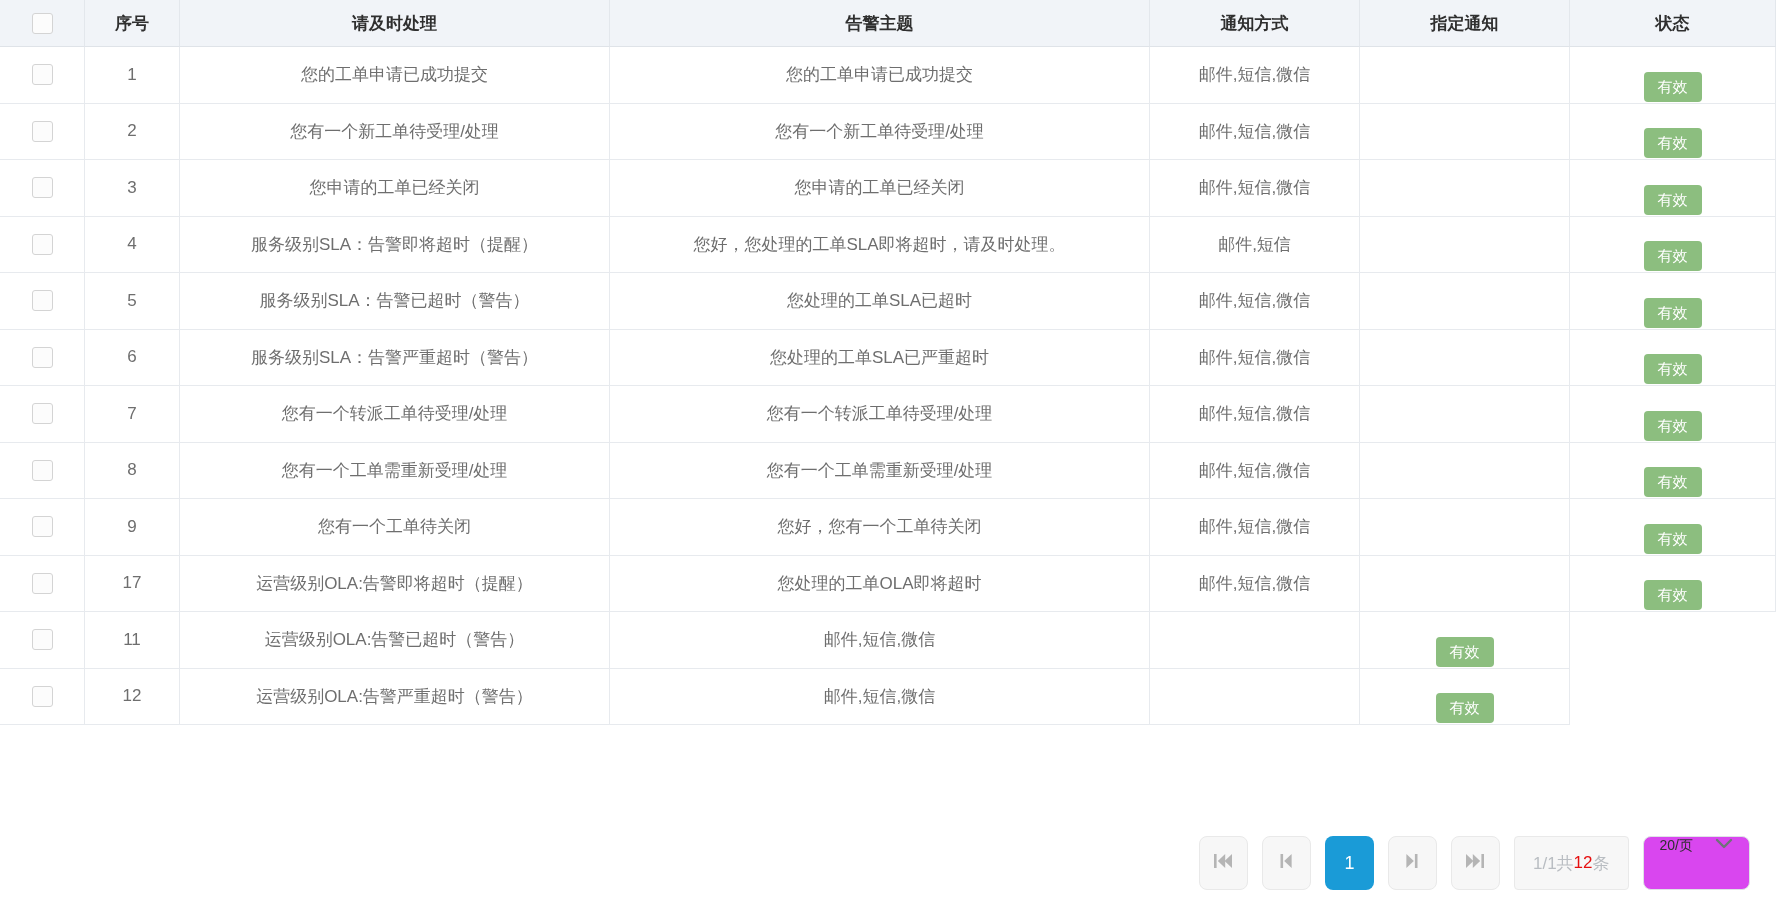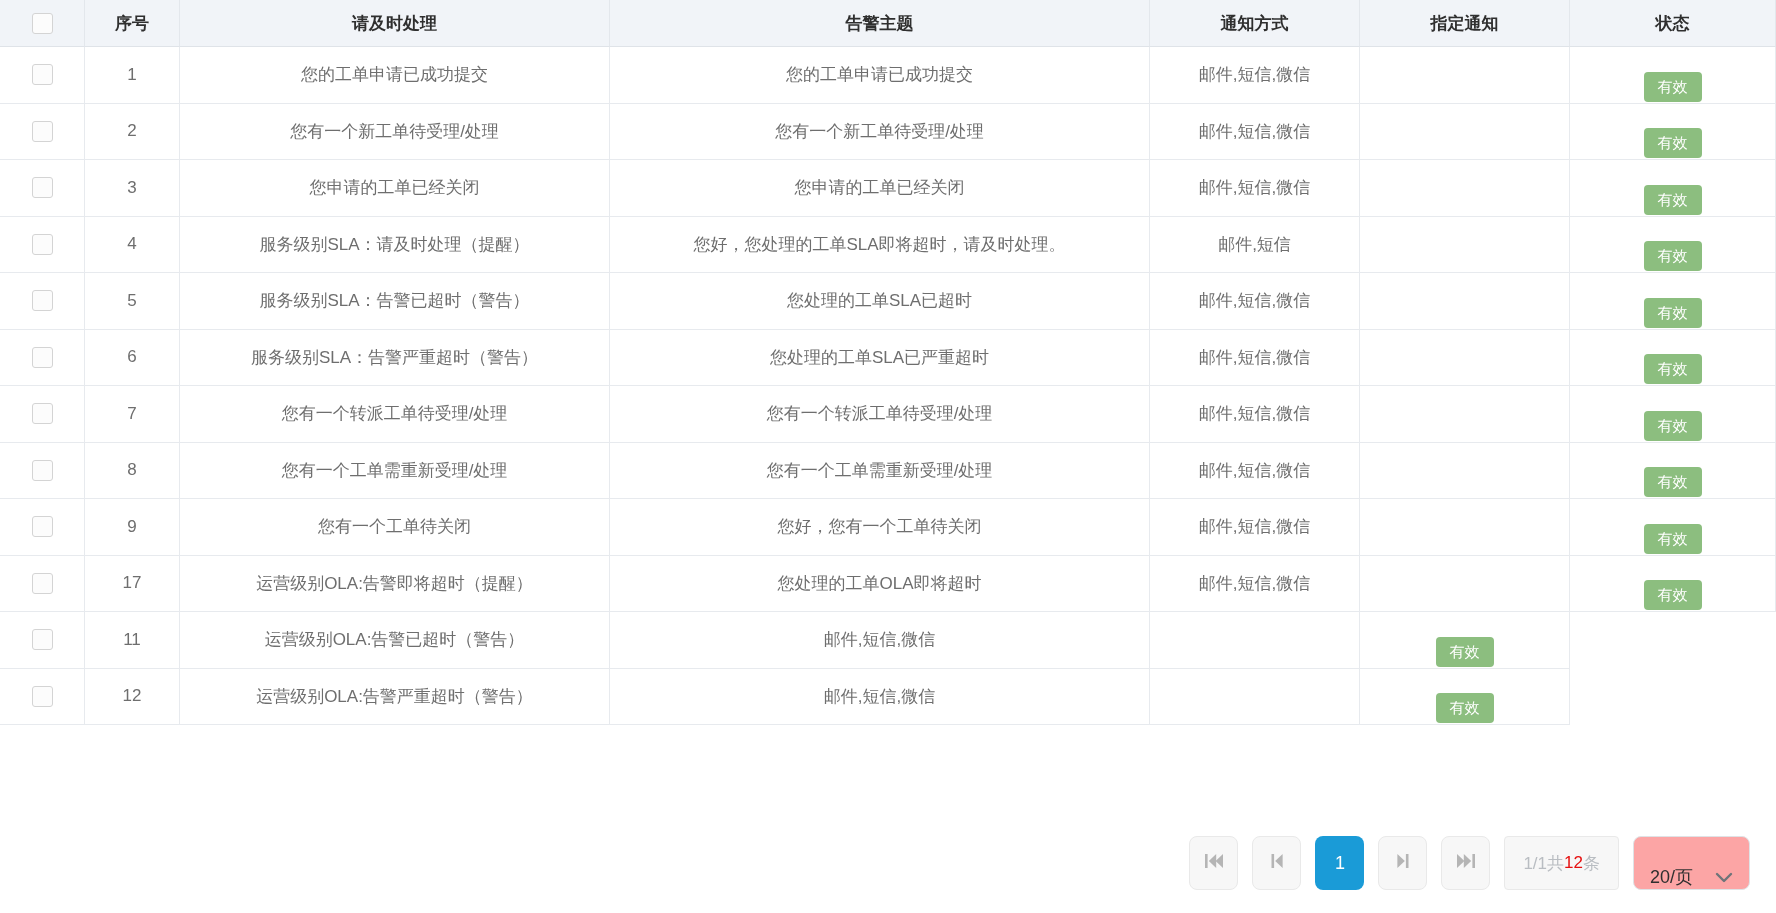--- a/index.html
+++ b/index.html
@@ -23,22 +23,22 @@
   
   .pagination { position: absolute; right: 26px; bottom: 5px; display: flex; align-items: center; gap: 14px; }
   .pg-btn { width: 49px; height: 54px; border: 1px solid #e9e9e9; border-radius: 8px; background: #f7f7f7;
           display: flex; align-items: center; justify-content: center; cursor: pointer; }
   .pg-btn svg { fill: #b5b5b5; }
   .pg-current { width: 49px; height: 54px; border-radius: 8px; background: #1a9bd7; color: #fff;
           display: flex; align-items: center; justify-content: center; font-size: 18px; cursor: pointer; }
   .pg-info { height: 54px; border: 1px solid #e9e9e9; border-radius: 4px; background: #f7f7f7;
           display: flex; align-items: center; padding: 0 18px; font-size: 17px; color: #b9bdc2; }
   .pg-info .red { color: #e60f0f; }
-  .pg-size { height: 54px; border: 1px solid #dfe3e6; border-radius: 8px; background: #fca5a5;
-          display: flex; align-items: flex-end; gap: 22px; padding: 0 16px; font-size: 18px; color: #2f2f2f; cursor: pointer; }
+  .pg-size { height: 54px; border: 1px solid #dfe3e6; border-radius: 8px; background: #d946ef;
+          display: flex; align-items: flex-start; gap: 22px; padding: 0 16px; font-size: 14px; color: #2f2f2f; cursor: pointer; }
 </style>
 </head>
 <body>
 
 <div class="page">
 
   <div class="trow header-row">
     <div class="cell">
       <span class="checkbox"></span>
     </div>
@@ -91,21 +91,21 @@
       <div class="cell">
         <span class="badge">有效</span>
       </div>
     </div>
 
     <div class="trow body-row">
       <div class="cell">
         <span class="checkbox"></span>
       </div>
       <div class="cell">4</div>
-      <div class="cell">服务级别SLA：请及时处理（提醒）</div>
+      <div class="cell">服务级别SLA：告警即将超时（提醒）</div>
       <div class="cell">您好，您处理的工单SLA即将超时，请及时处理。</div>
       <div class="cell">邮件,短信</div>
       <div class="cell"></div>
       <div class="cell">
         <span class="badge">有效</span>
       </div>
     </div>
 
     <div class="trow body-row">
       <div class="cell">

